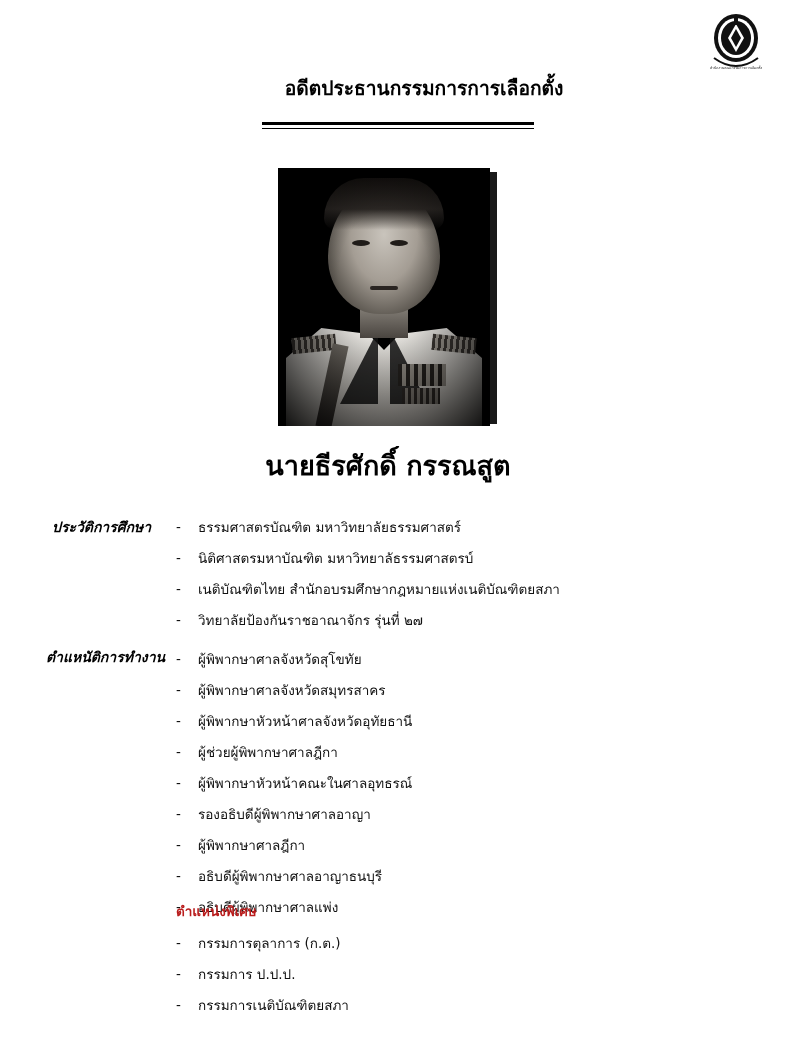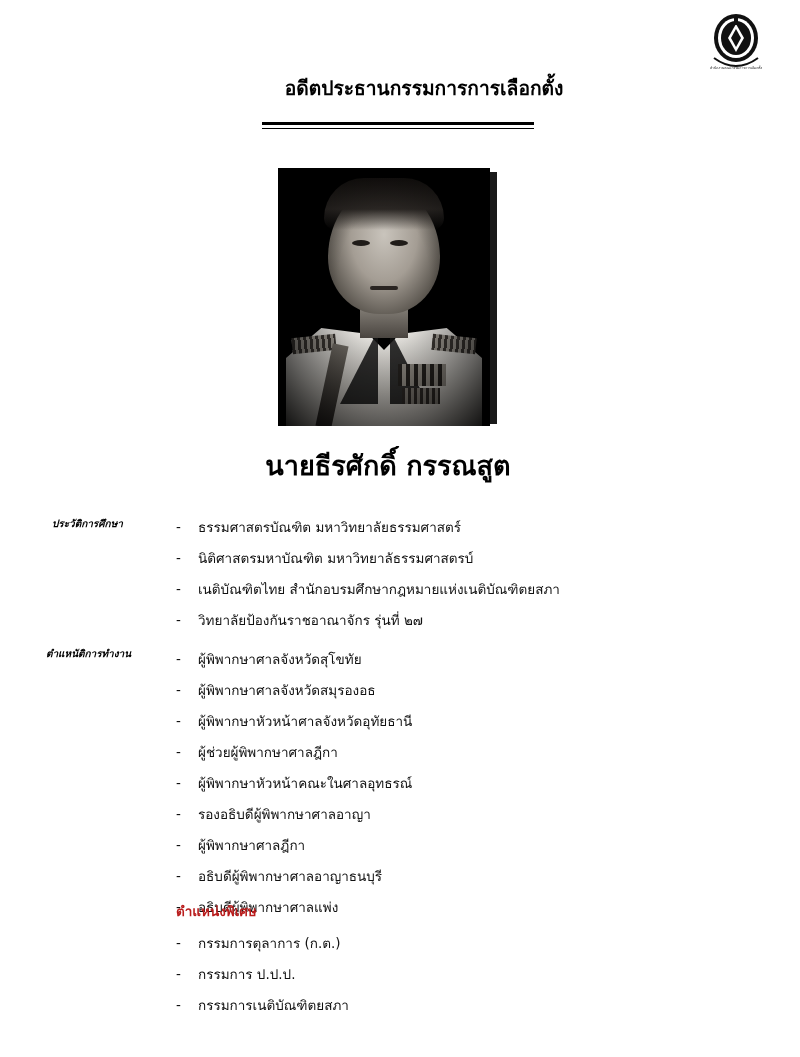--- a/index.html
+++ b/index.html
@@ -185,21 +185,21 @@
     width: 776px;
     text-align: center;
     font-size: 27px;
     font-weight: bold;
     color: #000000;
   }
 
   
   .section-label {
     position: absolute;
-    font-size: 10px;
+    font-size: 14px;
     font-weight: bold;
     font-style: italic;
     color: #000000;
     white-space: nowrap;
   }
   #label-education { top: 516px; left: 52px; }
   #label-work      { top: 646px; left: 46px; }
 
   .list {
     position: absolute;
@@ -303,21 +303,21 @@
 </ul>
 
 <div class="section-label" id="label-work">ตำแหนัติการทำงาน</div>
 <ul class="list" id="list-work">
   <li>
       <span class="dash">-</span>
       <span class="txt">ผู้พิพากษาศาลจังหวัดสุโขทัย</span>
     </li>
   <li>
       <span class="dash">-</span>
-      <span class="txt">ผู้พิพากษาศาลจังหวัดสมุรองอธ</span>
+      <span class="txt">ผู้พิพากษาศาลจังหวัดสมุทรสาคร</span>
     </li>
   <li>
       <span class="dash">-</span>
       <span class="txt">ผู้พิพากษาหัวหน้าศาลจังหวัดอุทัยธานี</span>
     </li>
   <li>
       <span class="dash">-</span>
       <span class="txt">ผู้ช่วยผู้พิพากษาศาลฎีกา</span>
     </li>
   <li>

